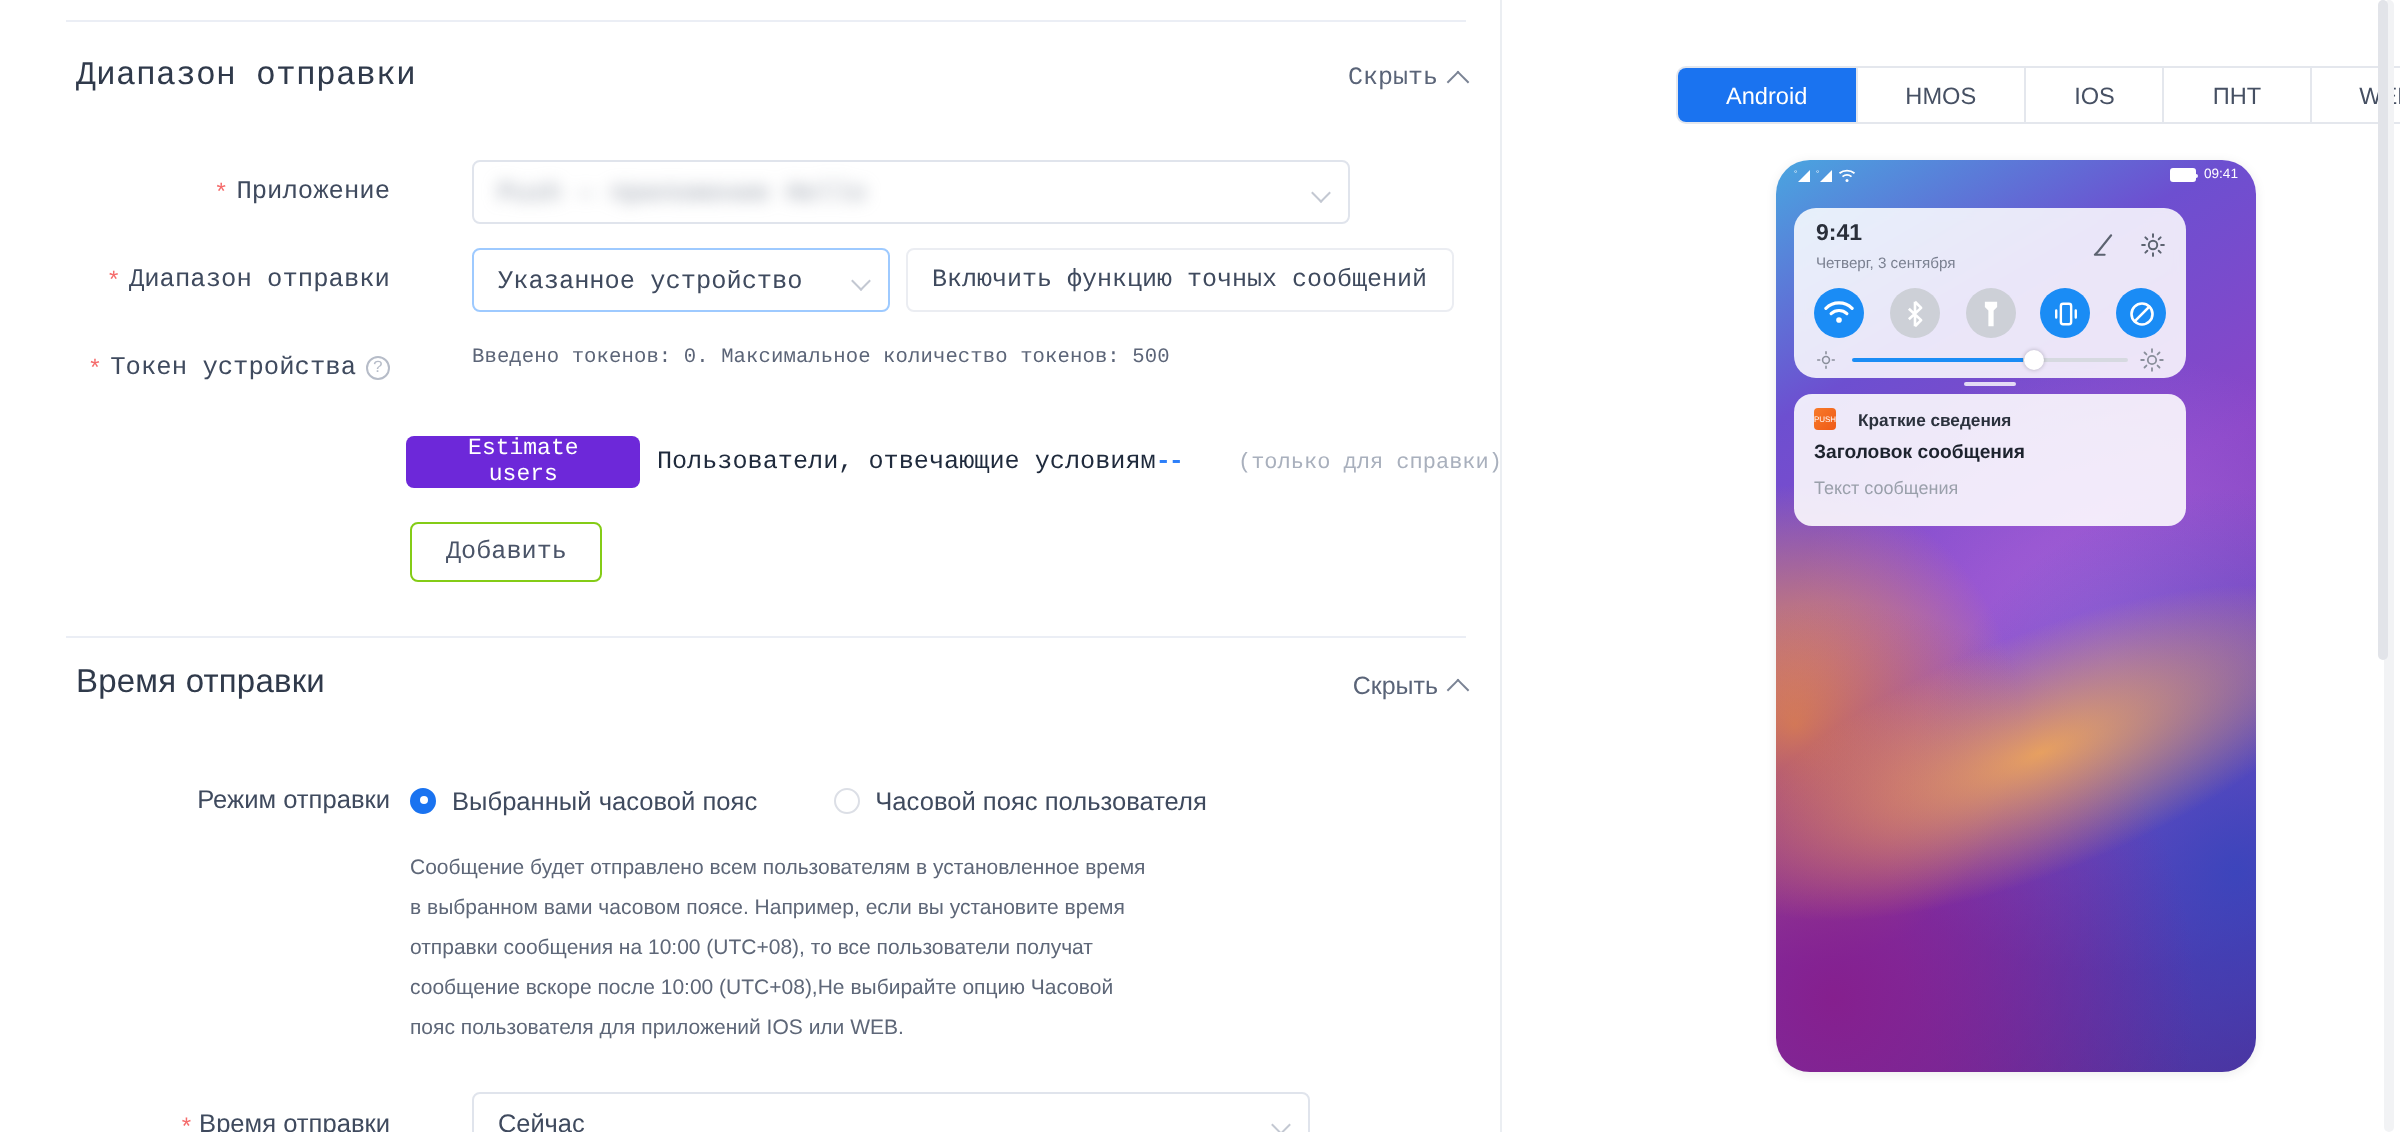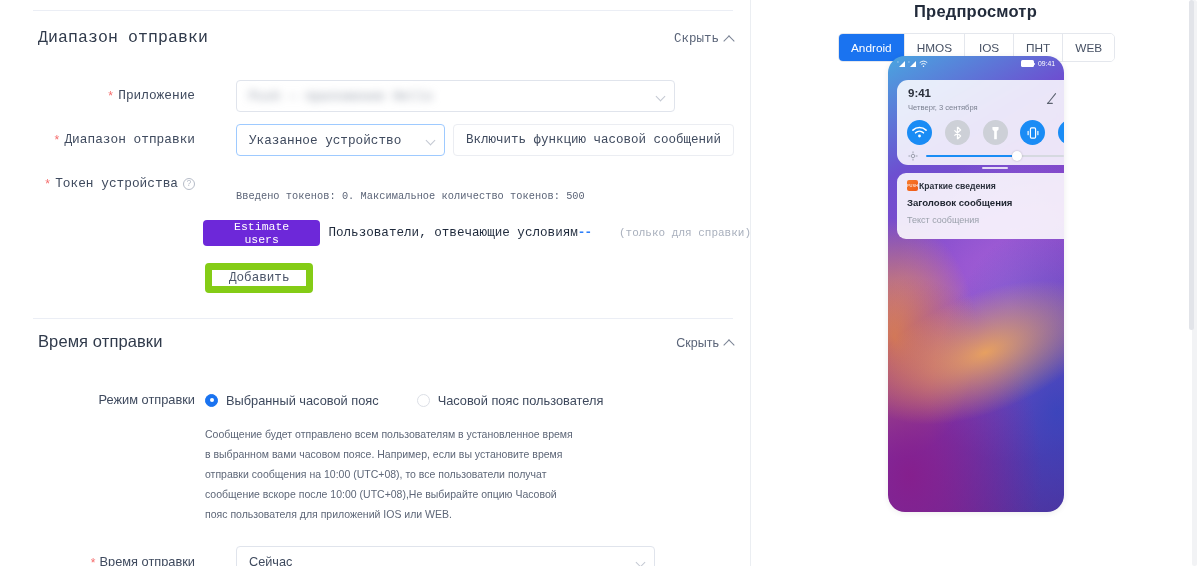--- a/index.html
+++ b/index.html
@@ -69,41 +69,41 @@
     filter: blur(4px); color: #8b93a1; font-size: 12.7px; letter-spacing: .4px;
     user-select: none;
   }
   .caret {
     position: absolute; right: 10px; top: 12px;
     width: 7px; height: 7px;
     border-right: 1.2px solid #c3c8d2; border-bottom: 1.2px solid #c3c8d2;
     transform: rotate(45deg);
   }
   .field-note {
-    font-size: 10.3px; color: #5c6578; margin-top: 22px; letter-spacing: .05px;
+    font-size: 10.3px; color: #5c6578; margin-top: 5px; letter-spacing: .05px;
   }
   .side-box {
     height: 32px; border: 1px solid #ebedf2; border-radius: 4px; background: #fff;
     display: flex; align-items: center; padding: 0 12px;
     font-size: 12.5px; color: #3f4a5e; white-space: nowrap;
   }
 
   .btn-estimate {
     height: 26px; border: none; border-radius: 4px; background: #6d28d9;
     color: #ffffff; font-size: 11.5px; padding: 0 11px; cursor: pointer;
     font-family: inherit;
   }
   .estimate-text {
     font-size: 12.6px; color: #1f2a3c; white-space: nowrap;
   }
   .dashes { color: #2d7ff9; font-weight: bold; letter-spacing: -1px; }
   .muted-note { color: #a9b0bd; font-size: 11px; margin-left: 28px; }
 
   .btn-add {
-    height: 30px; border: 7px solid #84cc16; border-radius: 4px; background: #fff;
+    height: 30px; border: 1px solid #84cc16; border-radius: 4px; background: #fff;
     color: #4a5468; font-size: 12.6px; padding: 0 17px; cursor: pointer;
     font-family: inherit;
   }
 
   .radio-group { display: flex; align-items: center; gap: 38px; height: 32px; }
   .radio { display: flex; align-items: center; gap: 8px; cursor: pointer; }
   .radio .dot {
     width: 13px; height: 13px; border-radius: 50%;
     border: 1px solid #dcdfe6; background: #fff; position: relative;
   }
@@ -126,31 +126,31 @@
     text-align: center; font-size: 16.5px; color: #222b3b;
     font-weight: bold; padding-top: 0px; letter-spacing: .2px;
     position: absolute; left: 0; right: 0; top: 2px;
   }
   .tabs {
     position: absolute; left: 838px; top: 33px;
     display: flex; border: 1px solid #e4e7ed; border-radius: 5px; overflow: hidden;
     background: #fff;
   }
   .tab {
-    height: 27px; min-width: 49px; padding: 0 12px;
+    height: 27px; min-width: 49px; padding: 0 24px;
     display: flex; align-items: center; justify-content: center;
     font-size: 11.8px; color: #465063; border-right: 1px solid #e4e7ed;
     cursor: pointer; background: #fff; text-align: right;
   }
   .tab:last-child { border-right: none; }
   .tab.active { background: #1a73f0; color: #fff; }
 
   .phone {
-    position: absolute; left: 888px; top: 56px;
-    width: 176px; height: 456px; border-radius: 17px;
+    position: absolute; left: 888px; top: 80px;
+    width: 240px; height: 456px; border-radius: 17px;
     overflow: hidden;
     background:
       radial-gradient(130% 75% at 12% 92%, rgba(134,30,140,.95) 0%, rgba(134,30,140,0) 58%),
       radial-gradient(120% 70% at 96% 78%, rgba(50,70,190,.85) 0%, rgba(50,70,190,0) 60%),
       radial-gradient(85% 48% at 4% 62%, rgba(246,160,60,.95) 0%, rgba(246,160,60,0) 55%),
       radial-gradient(110% 55% at 70% 55%, rgba(190,130,235,.55) 0%, rgba(190,130,235,0) 62%),
       linear-gradient(150deg, #49a6e0 0%, #6d4fd0 22%, #8a46c8 45%, #7b3bb5 70%, #5a2a8e 100%);
     box-shadow: 0 1px 6px rgba(0,0,0,.08);
   }
   .phone-wall-band {
@@ -204,21 +204,21 @@
   }
   .qs-handle {
     position: absolute; left: 50%; bottom: -4px; transform: translateX(-50%);
     width: 26px; height: 2px; border-radius: 2px; background: rgba(255,255,255,.8);
   }
 
   .notif-card {
     position: absolute; left: 9px; top: 117px; width: 196px; height: 66px;
     background: rgba(255,255,255,.88); border-radius: 9px; padding: 7px 10px;
   }
-  .notif-head { display: flex; align-items: center; gap: 1px; }
+  .notif-head { display: flex; align-items: center; gap: 11px; }
   .app-icon {
     width: 11px; height: 11px; border-radius: 2px;
     background: linear-gradient(135deg, #f77a2a, #ef5a17);
     display: flex; align-items: center; justify-content: center;
     color: #fff; font-size: 4px; overflow: hidden;
   }
   .notif-app { font-size: 8.6px; color: #2b313d; font-weight: bold; }
   .notif-title { font-size: 9.6px; color: #1d232e; font-weight: bold; margin-top: 6px; }
   .notif-body { font-size: 9px; color: #9aa0ab; margin-top: 7px; }
 
@@ -264,21 +264,21 @@
         <div class="lbl">
           <span class="req-star">*</span><span>Диапазон отправки</span>
         </div>
         <div class="field" style="width:240px;">
           <div class="select focused">
             <span>Указанное устройство</span>
             <span class="caret"></span>
           </div>
         </div>
         <div class="side-box" style="margin-left:8px;">
-          <span>Включить функцию часовой сообщений</span>
+          <span>Включить функцию точных сообщений</span>
         </div>
       </div>
 
       <div class="row" style="margin-top:12px;">
         <div class="lbl">
           <span class="req-star">*</span><span>Токен устройства</span><span class="help-mark">?</span>
         </div>
         <div class="field" style="width:470px;">
           <div class="field-note">Введено токенов: 0. Максимальное количество токенов: 500</div>
         </div>
@@ -335,23 +335,20 @@
         <div class="field" style="width:450px;">
           <div class="select">
             <span>Сейчас</span>
             <span class="caret"></span>
           </div>
         </div>
       </div>
     </div>
   </div>
 
-  <div class="preview-panel">
-    <div class="preview-title">Предпросмотр</div>
-  </div>
 
   <div class="tabs">
     <div class="tab active">Android</div>
     <div class="tab">HMOS</div>
     <div class="tab">IOS</div>
     <div class="tab">ПНТ</div>
     <div class="tab">WEB</div>
   </div>
 
   <div class="phone">

